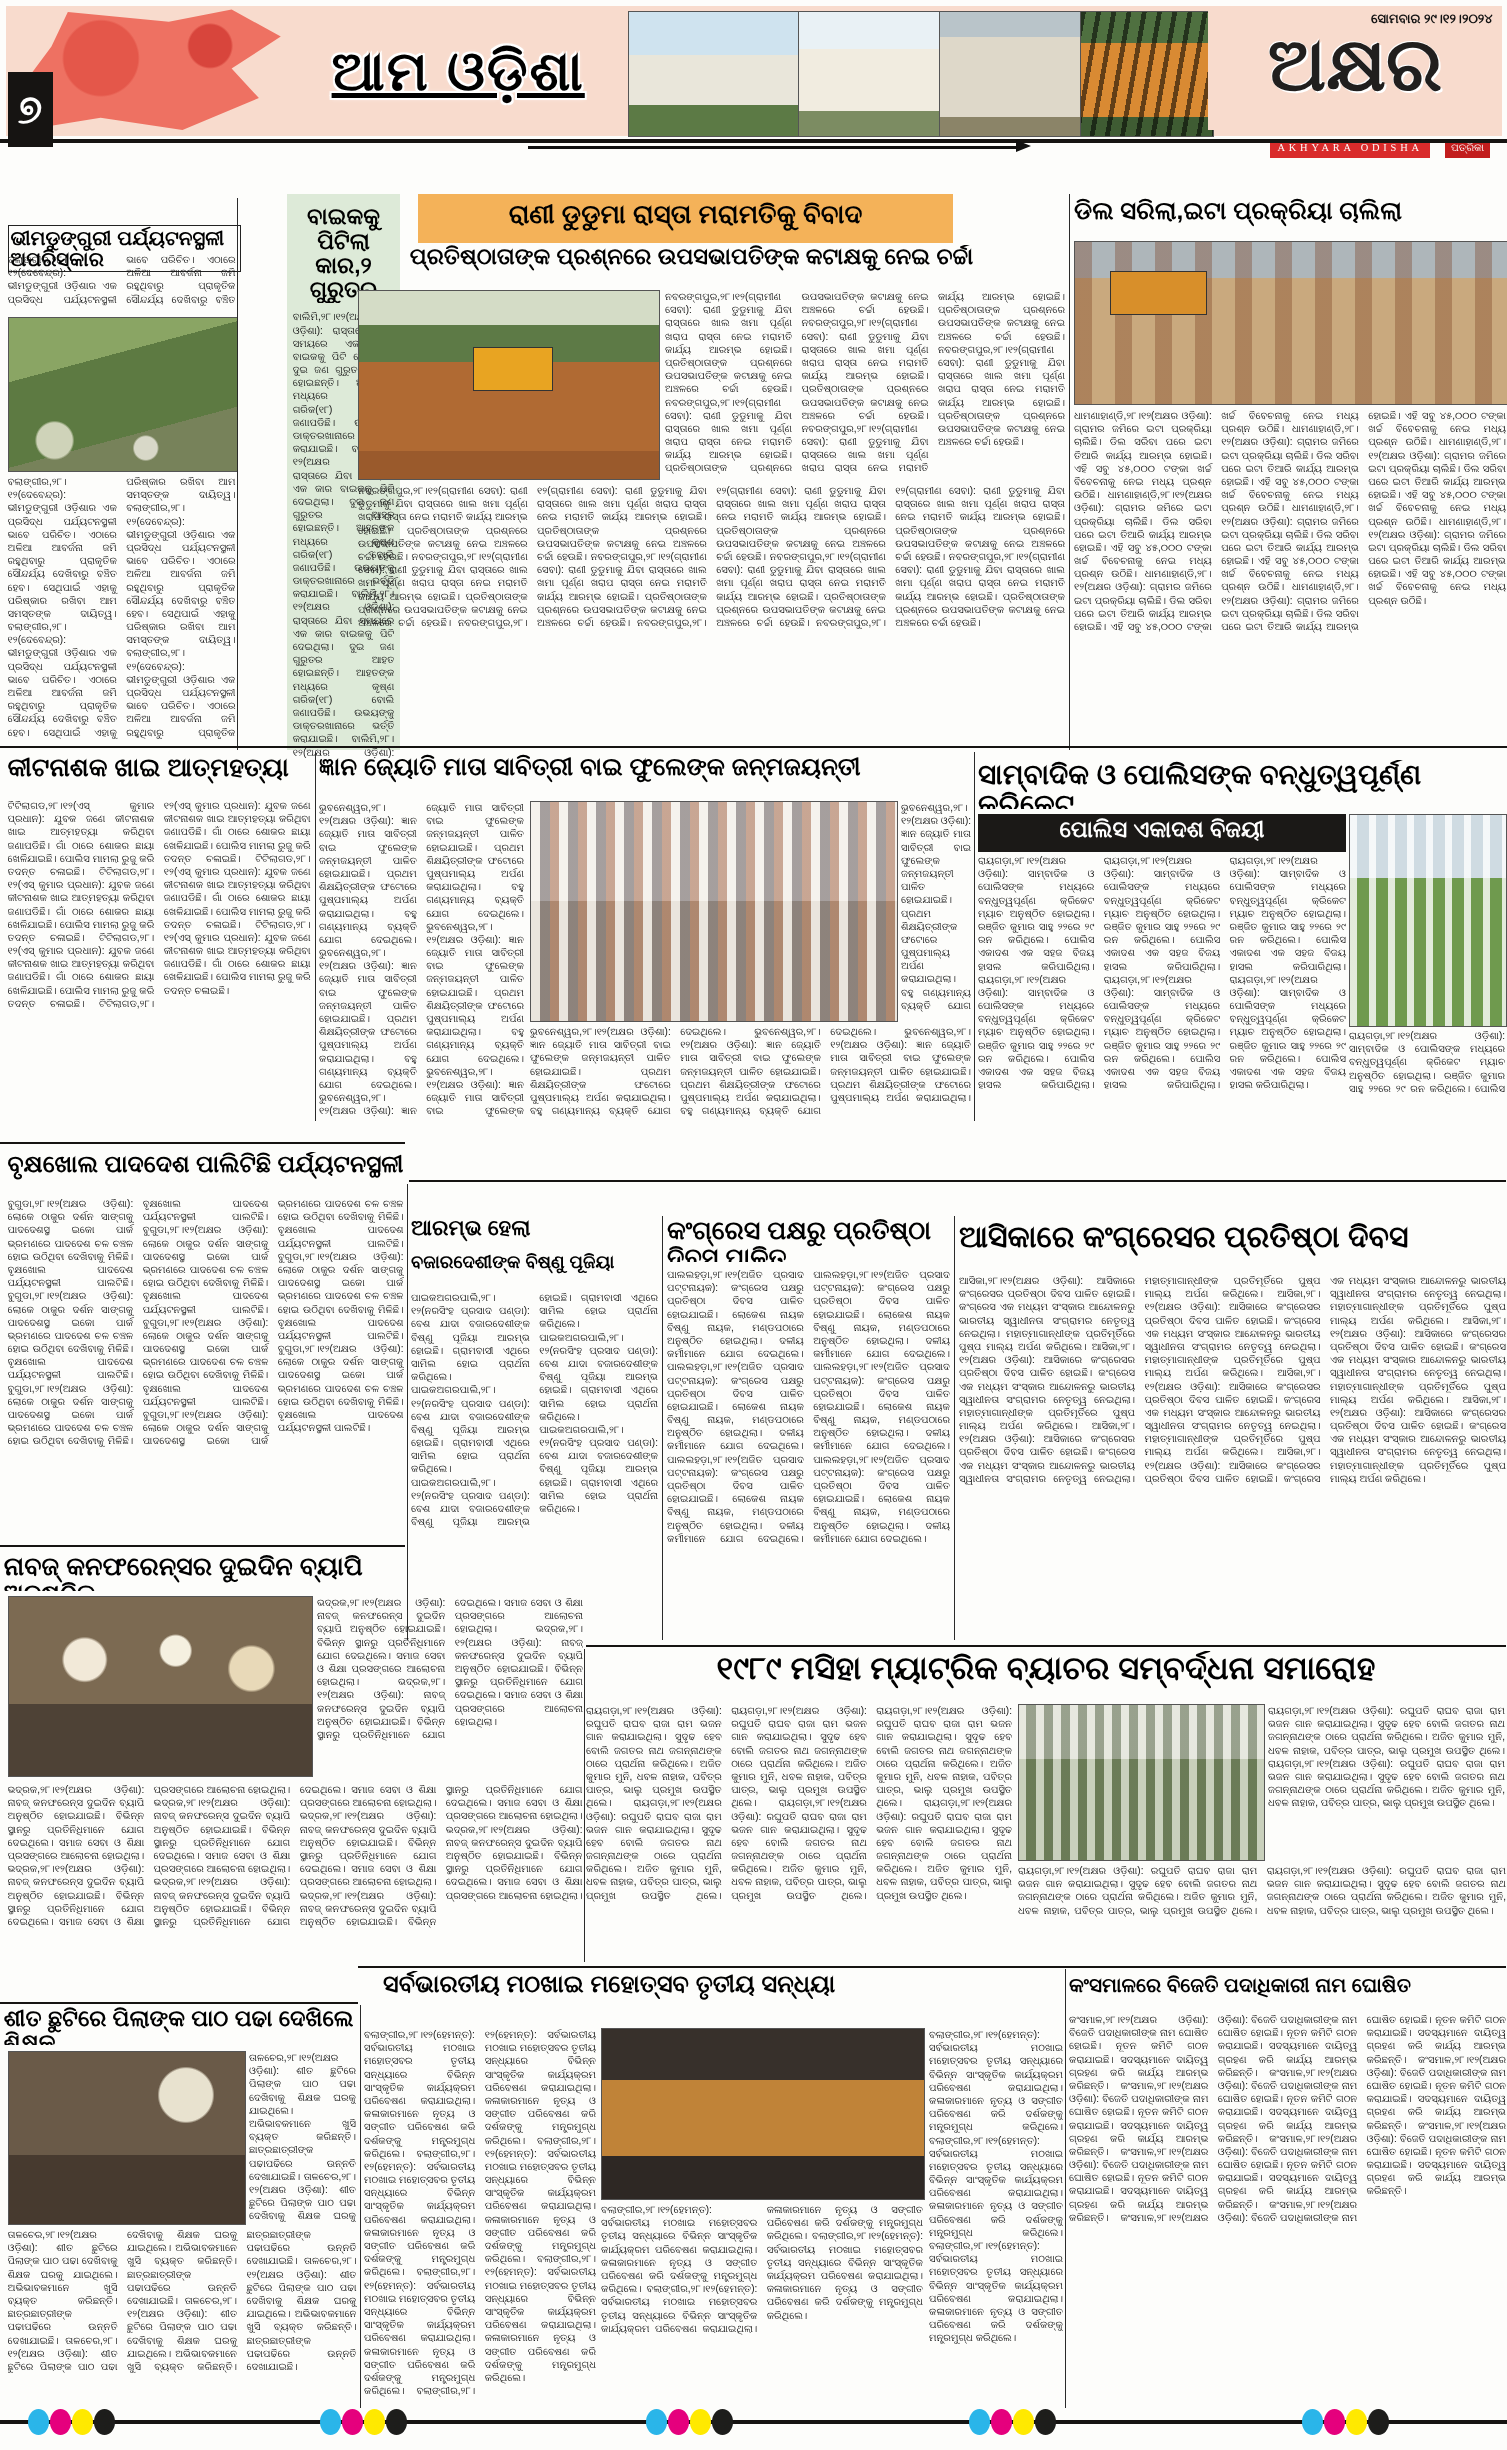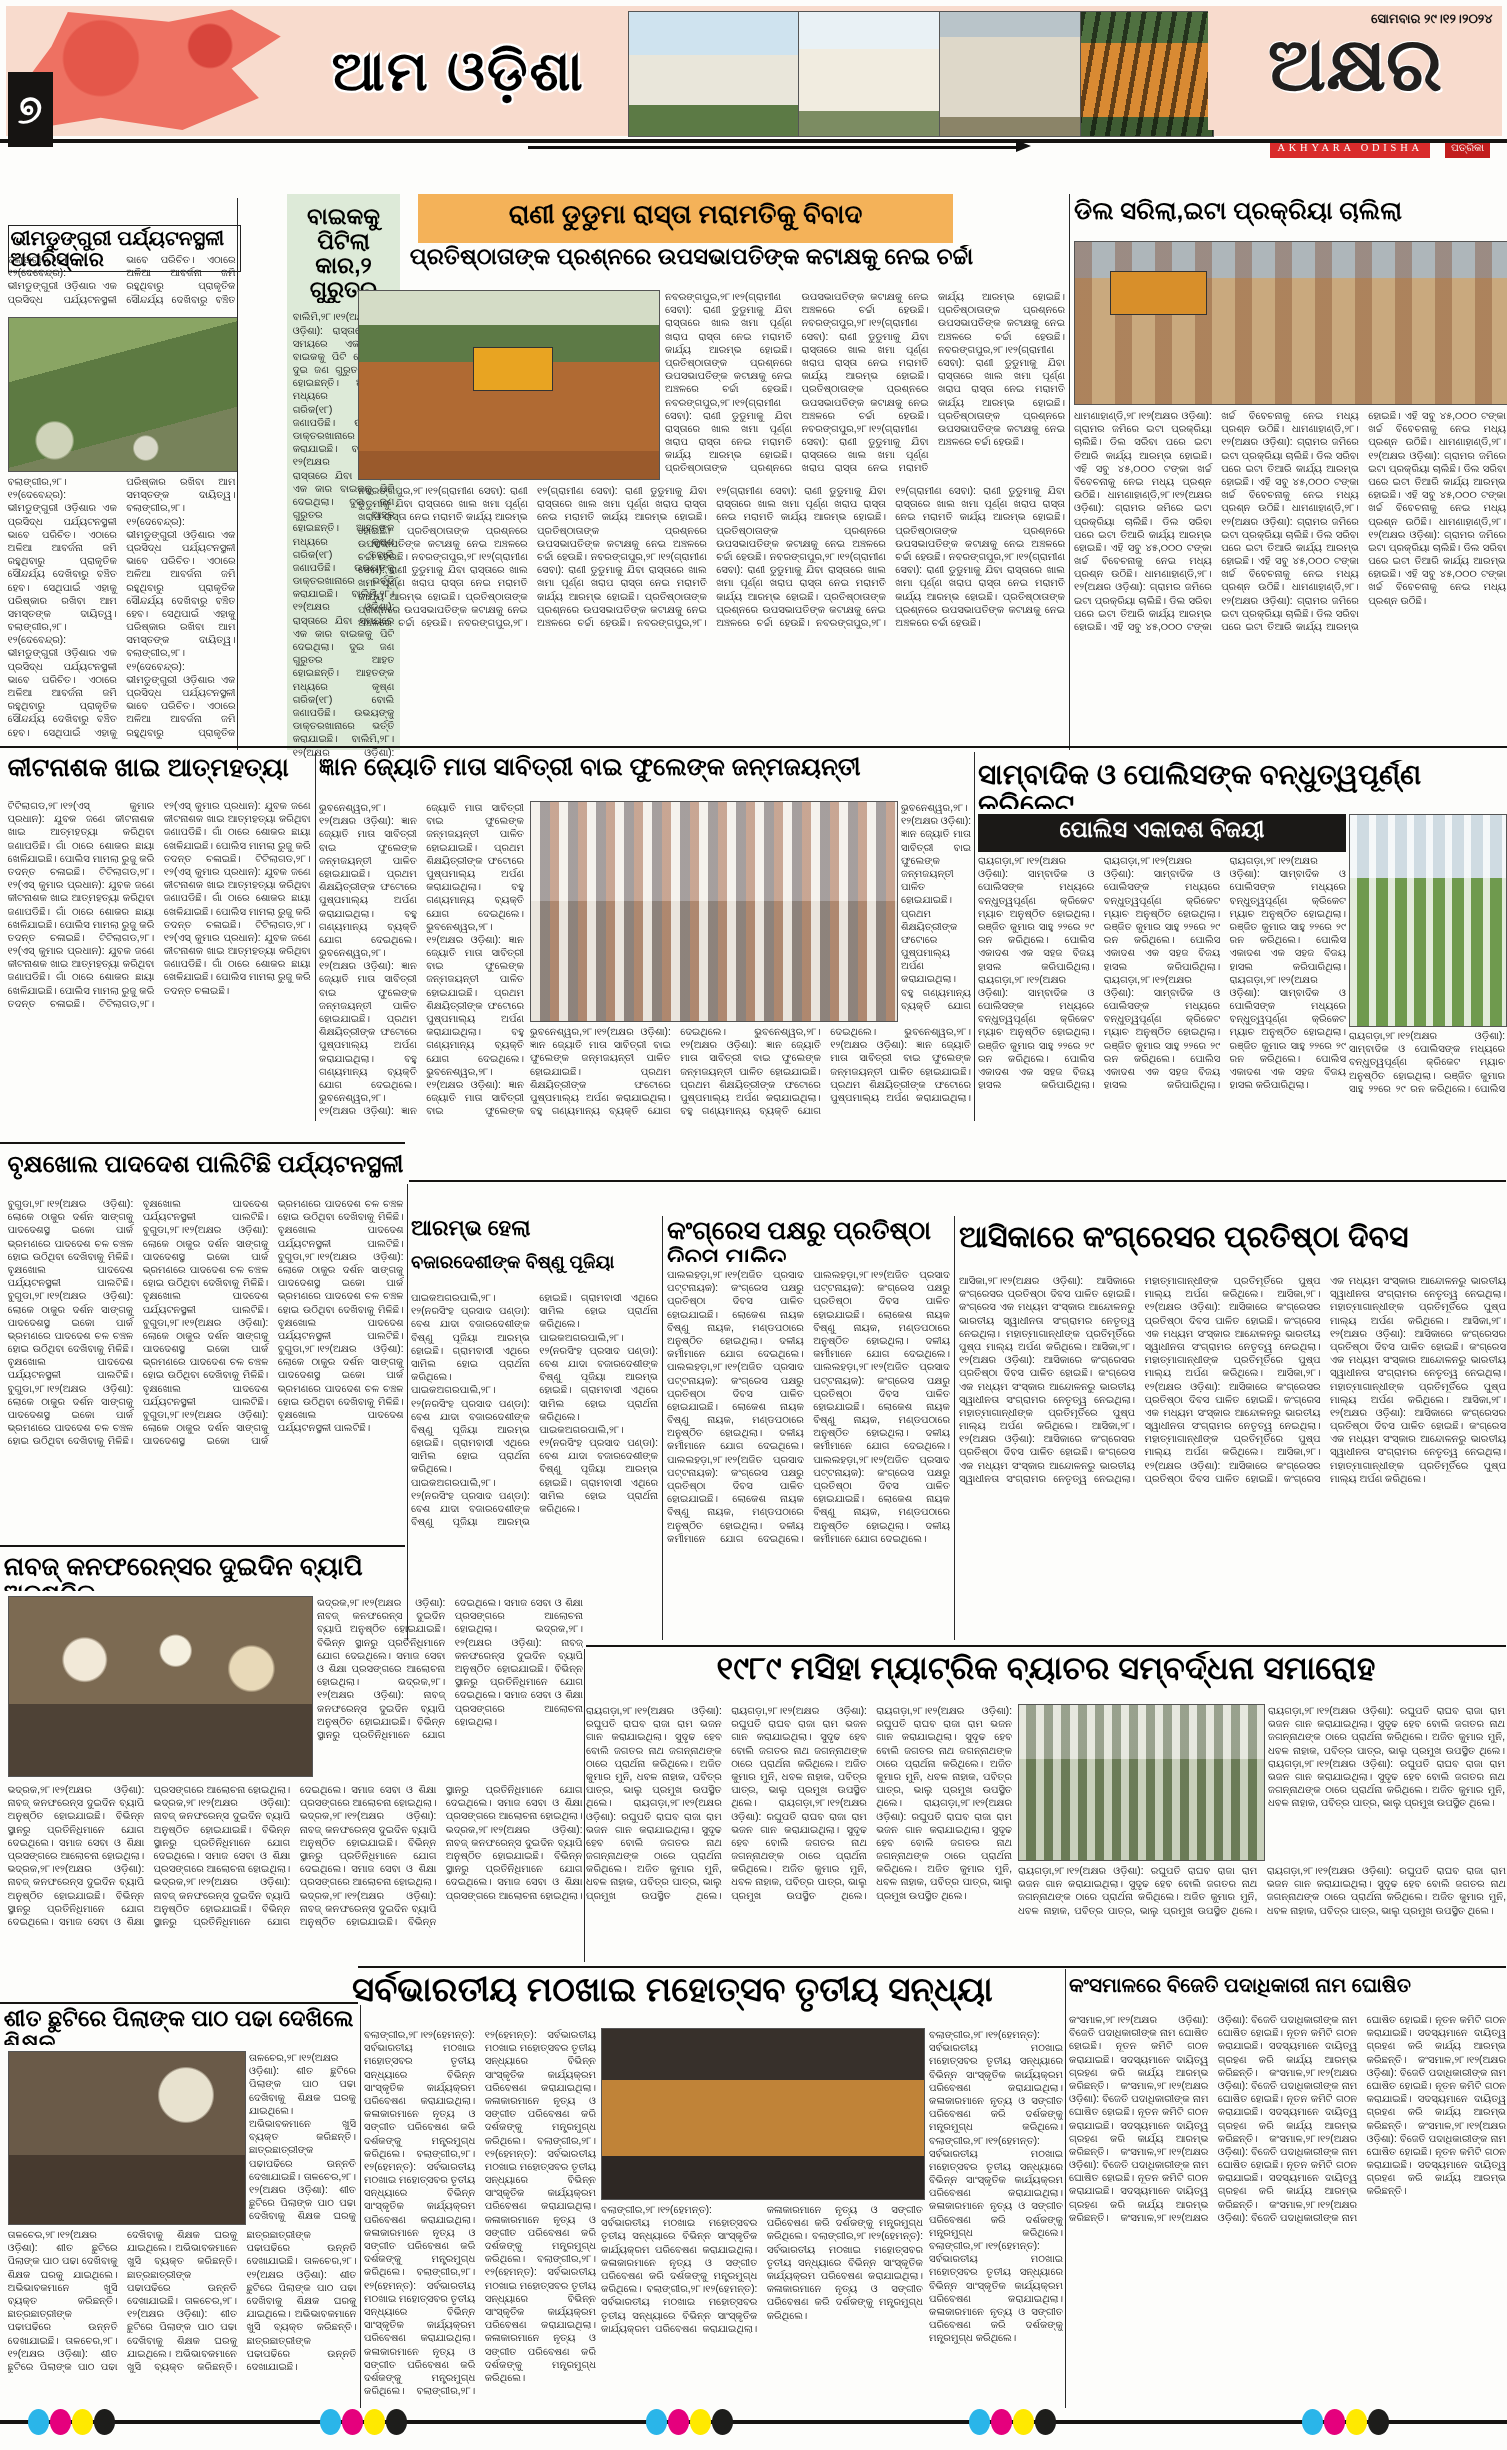--- a/index.html
+++ b/index.html
@@ -8,21 +8,21 @@
   .abs{position:absolute;}
   
   #banner{left:5.7px;top:5.7px;width:1496px;height:130px;background:#f8dbcd;}
   #map-blob{left:13px;top:3.8px;width:273px;height:123px;background:
     radial-gradient(circle at 30% 40%, #e4574a 0 18%, transparent 19%),
     radial-gradient(circle at 70% 30%, #d8453c 0 10%, transparent 11%),
     #ee7162;
     clip-path:polygon(18% 2%,55% 10%,78% 0,96% 22%,78% 48%,88% 72%,60% 98%,30% 88%,8% 96%,2% 60%,12% 30%);}
   #banner-title{left:283px;top:26px;width:339px;height:79px;font-size:55px;font-weight:bold;color:#000;
     text-shadow:-1.9px -1.9px 0 #fff,1.9px -1.9px 0 #fff,-1.9px 1.9px 0 #fff,1.9px 1.9px 0 #fff,0 0 5.7px #fff;
-    display:flex;align-items:center;justify-content:center;letter-spacing:1.9px;}
+    display:flex;align-items:center;justify-content:center;letter-spacing:1.9px;text-decoration:underline;}
   .collage{top:5.7px;height:124px;border:none;}
   #col1{left:622px;width:170px;background:linear-gradient(180deg,#cfe3ef 0 35%,#e9e6da 35% 75%,#5c7a45 75%);}
   #col2{left:792px;width:141px;background:linear-gradient(180deg,#e9f1f5 0 30%,#f1ece0 30% 80%,#7c8c62 80%);}
   #col3{left:933px;width:141px;background:linear-gradient(180deg,#b9c4c9 0 20%,#ded8c9 20% 85%,#8b8468 85%);}
   #col4{left:1074px;width:132px;background:
     repeating-linear-gradient(100deg,rgba(0,0,0,.55) 0 4.7px,transparent 4.7px 15px),
     linear-gradient(180deg,#4f7040 0 25%,#d98a33 25% 85%,#3f5c33 85%);}
   #logo-panel{left:1208px;top:5.7px;width:294px;height:124px;background:#f8dbcd;}
   #edition-date{right:9.4px;top:5.7px;font-size:13px;font-weight:bold;color:#111;}
   #paper-logo{left:0;top:17px;width:294px;height:87px;display:flex;align-items:center;justify-content:center;
@@ -180,21 +180,21 @@
   <div class="abs body c2" style="left:1018px;top:1864px;width:488px;height:96px;">ରାୟଗଡ଼ା,୨୮।୧୨(ଅକ୍ଷର ଓଡ଼ିଶା): ରଘୁପତି ରାଘବ ରାଜା ରାମ ଭଜନ ଗାନ କରାଯାଇଥିଲା। ସୁଦୃଢ ହେବ ବୋଲି ଜଗତର ନାଥ ଜଗନ୍ନାଥଙ୍କ ଠାରେ ପ୍ରାର୍ଥନା କରିଥିଲେ। ଅଜିତ କୁମାର ମୁନି, ଧବଳ ନାହାକ, ପବିତ୍ର ପାତ୍ର, ଭାଲୁ ପ୍ରମୁଖ ଉପସ୍ଥିତ ଥିଲେ। ରାୟଗଡ଼ା,୨୮।୧୨(ଅକ୍ଷର ଓଡ଼ିଶା): ରଘୁପତି ରାଘବ ରାଜା ରାମ ଭଜନ ଗାନ କରାଯାଇଥିଲା। ସୁଦୃଢ ହେବ ବୋଲି ଜଗତର ନାଥ ଜଗନ୍ନାଥଙ୍କ ଠାରେ ପ୍ରାର୍ଥନା କରିଥିଲେ। ଅଜିତ କୁମାର ମୁନି, ଧବଳ ନାହାକ, ପବିତ୍ର ପାତ୍ର, ଭାଲୁ ପ୍ରମୁଖ ଉପସ୍ଥିତ ଥିଲେ।</div>
   <div class="abs vr" style="left:584px;top:1649px;height:313px;"></div>
 
   <div class="abs hrule" style="left:0;top:2002px;width:358px;height:1.9px;"></div>
   <div class="abs hl" style="left:3.8px;top:2007px;width:354px;height:38px;font-size:22.6px;">ଶୀତ ଛୁଟିରେ ପିଲାଙ୍କ ପାଠ ପଢା ଦେଖିଲେ ଶିକ୍ଷକ</div>
   <div class="abs photo ph-class" style="left:7.5px;top:2051px;width:236px;height:172px;"></div>
   <div class="abs body c1" style="left:249px;top:2051px;width:107px;height:172px;">ତାଳଚେର,୨୮।୧୨(ଅକ୍ଷର ଓଡ଼ିଶା): ଶୀତ ଛୁଟିରେ ପିଲାଙ୍କ ପାଠ ପଢା ଦେଖିବାକୁ ଶିକ୍ଷକ ଘରକୁ ଯାଇଥିଲେ। ଅଭିଭାବକମାନେ ଖୁସି ବ୍ୟକ୍ତ କରିଛନ୍ତି। ଛାତ୍ରଛାତ୍ରୀଙ୍କ ପଢାପଢିରେ ଉନ୍ନତି ଦେଖାଯାଇଛି। ତାଳଚେର,୨୮।୧୨(ଅକ୍ଷର ଓଡ଼ିଶା): ଶୀତ ଛୁଟିରେ ପିଲାଙ୍କ ପାଠ ପଢା ଦେଖିବାକୁ ଶିକ୍ଷକ ଘରକୁ ଯାଇଥିଲେ। ଅଭିଭାବକମାନେ ଖୁସି ବ୍ୟକ୍ତ କରିଛନ୍ତି। ଛାତ୍ରଛାତ୍ରୀଙ୍କ ପଢାପଢିରେ ଉନ୍ନତି ଦେଖାଯାଇଛି।</div>
   <div class="abs body c3" style="left:7.5px;top:2228px;width:349px;height:181px;">ତାଳଚେର,୨୮।୧୨(ଅକ୍ଷର ଓଡ଼ିଶା): ଶୀତ ଛୁଟିରେ ପିଲାଙ୍କ ପାଠ ପଢା ଦେଖିବାକୁ ଶିକ୍ଷକ ଘରକୁ ଯାଇଥିଲେ। ଅଭିଭାବକମାନେ ଖୁସି ବ୍ୟକ୍ତ କରିଛନ୍ତି। ଛାତ୍ରଛାତ୍ରୀଙ୍କ ପଢାପଢିରେ ଉନ୍ନତି ଦେଖାଯାଇଛି। ତାଳଚେର,୨୮।୧୨(ଅକ୍ଷର ଓଡ଼ିଶା): ଶୀତ ଛୁଟିରେ ପିଲାଙ୍କ ପାଠ ପଢା ଦେଖିବାକୁ ଶିକ୍ଷକ ଘରକୁ ଯାଇଥିଲେ। ଅଭିଭାବକମାନେ ଖୁସି ବ୍ୟକ୍ତ କରିଛନ୍ତି। ଛାତ୍ରଛାତ୍ରୀଙ୍କ ପଢାପଢିରେ ଉନ୍ନତି ଦେଖାଯାଇଛି। ତାଳଚେର,୨୮।୧୨(ଅକ୍ଷର ଓଡ଼ିଶା): ଶୀତ ଛୁଟିରେ ପିଲାଙ୍କ ପାଠ ପଢା ଦେଖିବାକୁ ଶିକ୍ଷକ ଘରକୁ ଯାଇଥିଲେ। ଅଭିଭାବକମାନେ ଖୁସି ବ୍ୟକ୍ତ କରିଛନ୍ତି। ଛାତ୍ରଛାତ୍ରୀଙ୍କ ପଢାପଢିରେ ଉନ୍ନତି ଦେଖାଯାଇଛି। ତାଳଚେର,୨୮।୧୨(ଅକ୍ଷର ଓଡ଼ିଶା): ଶୀତ ଛୁଟିରେ ପିଲାଙ୍କ ପାଠ ପଢା ଦେଖିବାକୁ ଶିକ୍ଷକ ଘରକୁ ଯାଇଥିଲେ। ଅଭିଭାବକମାନେ ଖୁସି ବ୍ୟକ୍ତ କରିଛନ୍ତି। ଛାତ୍ରଛାତ୍ରୀଙ୍କ ପଢାପଢିରେ ଉନ୍ନତି ଦେଖାଯାଇଛି।</div>
 
   <div class="abs hrule" style="left:358px;top:1966px;width:1148px;height:1.9px;"></div>
-  <div class="abs hl" style="left:352px;top:1971px;width:699px;height:49px;font-size:34px;">ସର୍ବଭାରତୀୟ ମଠଖାଇ ମହୋତ୍ସବ ତୃତୀୟ ସନ୍ଧ୍ୟା</div>
+  <div class="abs hl" style="left:383px;top:1971px;width:699px;height:49px;font-size:24px;">ସର୍ବଭାରତୀୟ ମଠଖାଇ ମହୋତ୍ସବ ତୃତୀୟ ସନ୍ଧ୍ୟା</div>
   <div class="abs body c2" style="left:364px;top:2028px;width:232px;height:381px;">ବଲାଙ୍ଗୀର,୨୮।୧୨(ହେମନ୍ତ): ସର୍ବଭାରତୀୟ ମଠଖାଇ ମହୋତ୍ସବର ତୃତୀୟ ସନ୍ଧ୍ୟାରେ ବିଭିନ୍ନ ସାଂସ୍କୃତିକ କାର୍ଯ୍ୟକ୍ରମ ପରିବେଷଣ କରାଯାଇଥିଲା। କଳାକାରମାନେ ନୃତ୍ୟ ଓ ସଙ୍ଗୀତ ପରିବେଷଣ କରି ଦର୍ଶକଙ୍କୁ ମନ୍ତ୍ରମୁଗ୍ଧ କରିଥିଲେ। ବଲାଙ୍ଗୀର,୨୮।୧୨(ହେମନ୍ତ): ସର୍ବଭାରତୀୟ ମଠଖାଇ ମହୋତ୍ସବର ତୃତୀୟ ସନ୍ଧ୍ୟାରେ ବିଭିନ୍ନ ସାଂସ୍କୃତିକ କାର୍ଯ୍ୟକ୍ରମ ପରିବେଷଣ କରାଯାଇଥିଲା। କଳାକାରମାନେ ନୃତ୍ୟ ଓ ସଙ୍ଗୀତ ପରିବେଷଣ କରି ଦର୍ଶକଙ୍କୁ ମନ୍ତ୍ରମୁଗ୍ଧ କରିଥିଲେ। ବଲାଙ୍ଗୀର,୨୮।୧୨(ହେମନ୍ତ): ସର୍ବଭାରତୀୟ ମଠଖାଇ ମହୋତ୍ସବର ତୃତୀୟ ସନ୍ଧ୍ୟାରେ ବିଭିନ୍ନ ସାଂସ୍କୃତିକ କାର୍ଯ୍ୟକ୍ରମ ପରିବେଷଣ କରାଯାଇଥିଲା। କଳାକାରମାନେ ନୃତ୍ୟ ଓ ସଙ୍ଗୀତ ପରିବେଷଣ କରି ଦର୍ଶକଙ୍କୁ ମନ୍ତ୍ରମୁଗ୍ଧ କରିଥିଲେ। ବଲାଙ୍ଗୀର,୨୮।୧୨(ହେମନ୍ତ): ସର୍ବଭାରତୀୟ ମଠଖାଇ ମହୋତ୍ସବର ତୃତୀୟ ସନ୍ଧ୍ୟାରେ ବିଭିନ୍ନ ସାଂସ୍କୃତିକ କାର୍ଯ୍ୟକ୍ରମ ପରିବେଷଣ କରାଯାଇଥିଲା। କଳାକାରମାନେ ନୃତ୍ୟ ଓ ସଙ୍ଗୀତ ପରିବେଷଣ କରି ଦର୍ଶକଙ୍କୁ ମନ୍ତ୍ରମୁଗ୍ଧ କରିଥିଲେ। ବଲାଙ୍ଗୀର,୨୮।୧୨(ହେମନ୍ତ): ସର୍ବଭାରତୀୟ ମଠଖାଇ ମହୋତ୍ସବର ତୃତୀୟ ସନ୍ଧ୍ୟାରେ ବିଭିନ୍ନ ସାଂସ୍କୃତିକ କାର୍ଯ୍ୟକ୍ରମ ପରିବେଷଣ କରାଯାଇଥିଲା। କଳାକାରମାନେ ନୃତ୍ୟ ଓ ସଙ୍ଗୀତ ପରିବେଷଣ କରି ଦର୍ଶକଙ୍କୁ ମନ୍ତ୍ରମୁଗ୍ଧ କରିଥିଲେ। ବଲାଙ୍ଗୀର,୨୮।୧୨(ହେମନ୍ତ): ସର୍ବଭାରତୀୟ ମଠଖାଇ ମହୋତ୍ସବର ତୃତୀୟ ସନ୍ଧ୍ୟାରେ ବିଭିନ୍ନ ସାଂସ୍କୃତିକ କାର୍ଯ୍ୟକ୍ରମ ପରିବେଷଣ କରାଯାଇଥିଲା। କଳାକାରମାନେ ନୃତ୍ୟ ଓ ସଙ୍ଗୀତ ପରିବେଷଣ କରି ଦର୍ଶକଙ୍କୁ ମନ୍ତ୍ରମୁଗ୍ଧ କରିଥିଲେ।</div>
   <div class="abs photo ph-stage" style="left:601px;top:2028px;width:322px;height:170px;"></div>
   <div class="abs body c1" style="left:929px;top:2028px;width:134px;height:381px;">ବଲାଙ୍ଗୀର,୨୮।୧୨(ହେମନ୍ତ): ସର୍ବଭାରତୀୟ ମଠଖାଇ ମହୋତ୍ସବର ତୃତୀୟ ସନ୍ଧ୍ୟାରେ ବିଭିନ୍ନ ସାଂସ୍କୃତିକ କାର୍ଯ୍ୟକ୍ରମ ପରିବେଷଣ କରାଯାଇଥିଲା। କଳାକାରମାନେ ନୃତ୍ୟ ଓ ସଙ୍ଗୀତ ପରିବେଷଣ କରି ଦର୍ଶକଙ୍କୁ ମନ୍ତ୍ରମୁଗ୍ଧ କରିଥିଲେ। ବଲାଙ୍ଗୀର,୨୮।୧୨(ହେମନ୍ତ): ସର୍ବଭାରତୀୟ ମଠଖାଇ ମହୋତ୍ସବର ତୃତୀୟ ସନ୍ଧ୍ୟାରେ ବିଭିନ୍ନ ସାଂସ୍କୃତିକ କାର୍ଯ୍ୟକ୍ରମ ପରିବେଷଣ କରାଯାଇଥିଲା। କଳାକାରମାନେ ନୃତ୍ୟ ଓ ସଙ୍ଗୀତ ପରିବେଷଣ କରି ଦର୍ଶକଙ୍କୁ ମନ୍ତ୍ରମୁଗ୍ଧ କରିଥିଲେ। ବଲାଙ୍ଗୀର,୨୮।୧୨(ହେମନ୍ତ): ସର୍ବଭାରତୀୟ ମଠଖାଇ ମହୋତ୍ସବର ତୃତୀୟ ସନ୍ଧ୍ୟାରେ ବିଭିନ୍ନ ସାଂସ୍କୃତିକ କାର୍ଯ୍ୟକ୍ରମ ପରିବେଷଣ କରାଯାଇଥିଲା। କଳାକାରମାନେ ନୃତ୍ୟ ଓ ସଙ୍ଗୀତ ପରିବେଷଣ କରି ଦର୍ଶକଙ୍କୁ ମନ୍ତ୍ରମୁଗ୍ଧ କରିଥିଲେ।</div>
   <div class="abs body c2" style="left:601px;top:2203px;width:322px;height:205px;">ବଲାଙ୍ଗୀର,୨୮।୧୨(ହେମନ୍ତ): ସର୍ବଭାରତୀୟ ମଠଖାଇ ମହୋତ୍ସବର ତୃତୀୟ ସନ୍ଧ୍ୟାରେ ବିଭିନ୍ନ ସାଂସ୍କୃତିକ କାର୍ଯ୍ୟକ୍ରମ ପରିବେଷଣ କରାଯାଇଥିଲା। କଳାକାରମାନେ ନୃତ୍ୟ ଓ ସଙ୍ଗୀତ ପରିବେଷଣ କରି ଦର୍ଶକଙ୍କୁ ମନ୍ତ୍ରମୁଗ୍ଧ କରିଥିଲେ। ବଲାଙ୍ଗୀର,୨୮।୧୨(ହେମନ୍ତ): ସର୍ବଭାରତୀୟ ମଠଖାଇ ମହୋତ୍ସବର ତୃତୀୟ ସନ୍ଧ୍ୟାରେ ବିଭିନ୍ନ ସାଂସ୍କୃତିକ କାର୍ଯ୍ୟକ୍ରମ ପରିବେଷଣ କରାଯାଇଥିଲା। କଳାକାରମାନେ ନୃତ୍ୟ ଓ ସଙ୍ଗୀତ ପରିବେଷଣ କରି ଦର୍ଶକଙ୍କୁ ମନ୍ତ୍ରମୁଗ୍ଧ କରିଥିଲେ। ବଲାଙ୍ଗୀର,୨୮।୧୨(ହେମନ୍ତ): ସର୍ବଭାରତୀୟ ମଠଖାଇ ମହୋତ୍ସବର ତୃତୀୟ ସନ୍ଧ୍ୟାରେ ବିଭିନ୍ନ ସାଂସ୍କୃତିକ କାର୍ଯ୍ୟକ୍ରମ ପରିବେଷଣ କରାଯାଇଥିଲା। କଳାକାରମାନେ ନୃତ୍ୟ ଓ ସଙ୍ଗୀତ ପରିବେଷଣ କରି ଦର୍ଶକଙ୍କୁ ମନ୍ତ୍ରମୁଗ୍ଧ କରିଥିଲେ।</div>
 
   <div class="abs hl" style="left:1069px;top:1975px;width:437px;height:32px;font-size:20px;">କଂସମାଳରେ ବିଜେତି ପଦାଧିକାରୀ ନାମ ଘୋଷିତ</div>
   <div class="abs body c3" style="left:1069px;top:2013px;width:437px;height:396px;">କଂସମାଳ,୨୮।୧୨(ଅକ୍ଷର ଓଡ଼ିଶା): ବିଜେତି ପଦାଧିକାରୀଙ୍କ ନାମ ଘୋଷିତ ହୋଇଛି। ନୂତନ କମିଟି ଗଠନ କରାଯାଇଛି। ସଦସ୍ୟମାନେ ଦାୟିତ୍ୱ ଗ୍ରହଣ କରି କାର୍ଯ୍ୟ ଆରମ୍ଭ କରିଛନ୍ତି। କଂସମାଳ,୨୮।୧୨(ଅକ୍ଷର ଓଡ଼ିଶା): ବିଜେତି ପଦାଧିକାରୀଙ୍କ ନାମ ଘୋଷିତ ହୋଇଛି। ନୂତନ କମିଟି ଗଠନ କରାଯାଇଛି। ସଦସ୍ୟମାନେ ଦାୟିତ୍ୱ ଗ୍ରହଣ କରି କାର୍ଯ୍ୟ ଆରମ୍ଭ କରିଛନ୍ତି। କଂସମାଳ,୨୮।୧୨(ଅକ୍ଷର ଓଡ଼ିଶା): ବିଜେତି ପଦାଧିକାରୀଙ୍କ ନାମ ଘୋଷିତ ହୋଇଛି। ନୂତନ କମିଟି ଗଠନ କରାଯାଇଛି। ସଦସ୍ୟମାନେ ଦାୟିତ୍ୱ ଗ୍ରହଣ କରି କାର୍ଯ୍ୟ ଆରମ୍ଭ କରିଛନ୍ତି। କଂସମାଳ,୨୮।୧୨(ଅକ୍ଷର ଓଡ଼ିଶା): ବିଜେତି ପଦାଧିକାରୀଙ୍କ ନାମ ଘୋଷିତ ହୋଇଛି। ନୂତନ କମିଟି ଗଠନ କରାଯାଇଛି। ସଦସ୍ୟମାନେ ଦାୟିତ୍ୱ ଗ୍ରହଣ କରି କାର୍ଯ୍ୟ ଆରମ୍ଭ କରିଛନ୍ତି। କଂସମାଳ,୨୮।୧୨(ଅକ୍ଷର ଓଡ଼ିଶା): ବିଜେତି ପଦାଧିକାରୀଙ୍କ ନାମ ଘୋଷିତ ହୋଇଛି। ନୂତନ କମିଟି ଗଠନ କରାଯାଇଛି। ସଦସ୍ୟମାନେ ଦାୟିତ୍ୱ ଗ୍ରହଣ କରି କାର୍ଯ୍ୟ ଆରମ୍ଭ କରିଛନ୍ତି। କଂସମାଳ,୨୮।୧୨(ଅକ୍ଷର ଓଡ଼ିଶା): ବିଜେତି ପଦାଧିକାରୀଙ୍କ ନାମ ଘୋଷିତ ହୋଇଛି। ନୂତନ କମିଟି ଗଠନ କରାଯାଇଛି। ସଦସ୍ୟମାନେ ଦାୟିତ୍ୱ ଗ୍ରହଣ କରି କାର୍ଯ୍ୟ ଆରମ୍ଭ କରିଛନ୍ତି। କଂସମାଳ,୨୮।୧୨(ଅକ୍ଷର ଓଡ଼ିଶା): ବିଜେତି ପଦାଧିକାରୀଙ୍କ ନାମ ଘୋଷିତ ହୋଇଛି। ନୂତନ କମିଟି ଗଠନ କରାଯାଇଛି। ସଦସ୍ୟମାନେ ଦାୟିତ୍ୱ ଗ୍ରହଣ କରି କାର୍ଯ୍ୟ ଆରମ୍ଭ କରିଛନ୍ତି। କଂସମାଳ,୨୮।୧୨(ଅକ୍ଷର ଓଡ଼ିଶା): ବିଜେତି ପଦାଧିକାରୀଙ୍କ ନାମ ଘୋଷିତ ହୋଇଛି। ନୂତନ କମିଟି ଗଠନ କରାଯାଇଛି। ସଦସ୍ୟମାନେ ଦାୟିତ୍ୱ ଗ୍ରହଣ କରି କାର୍ଯ୍ୟ ଆରମ୍ଭ କରିଛନ୍ତି। କଂସମାଳ,୨୮।୧୨(ଅକ୍ଷର ଓଡ଼ିଶା): ବିଜେତି ପଦାଧିକାରୀଙ୍କ ନାମ ଘୋଷିତ ହୋଇଛି। ନୂତନ କମିଟି ଗଠନ କରାଯାଇଛି। ସଦସ୍ୟମାନେ ଦାୟିତ୍ୱ ଗ୍ରହଣ କରି କାର୍ଯ୍ୟ ଆରମ୍ଭ କରିଛନ୍ତି।</div>
 
   <div class="abs vr" style="left:360px;top:2005px;height:403px;"></div>
   <div class="abs vr" style="left:1065px;top:1969px;height:439px;"></div>

